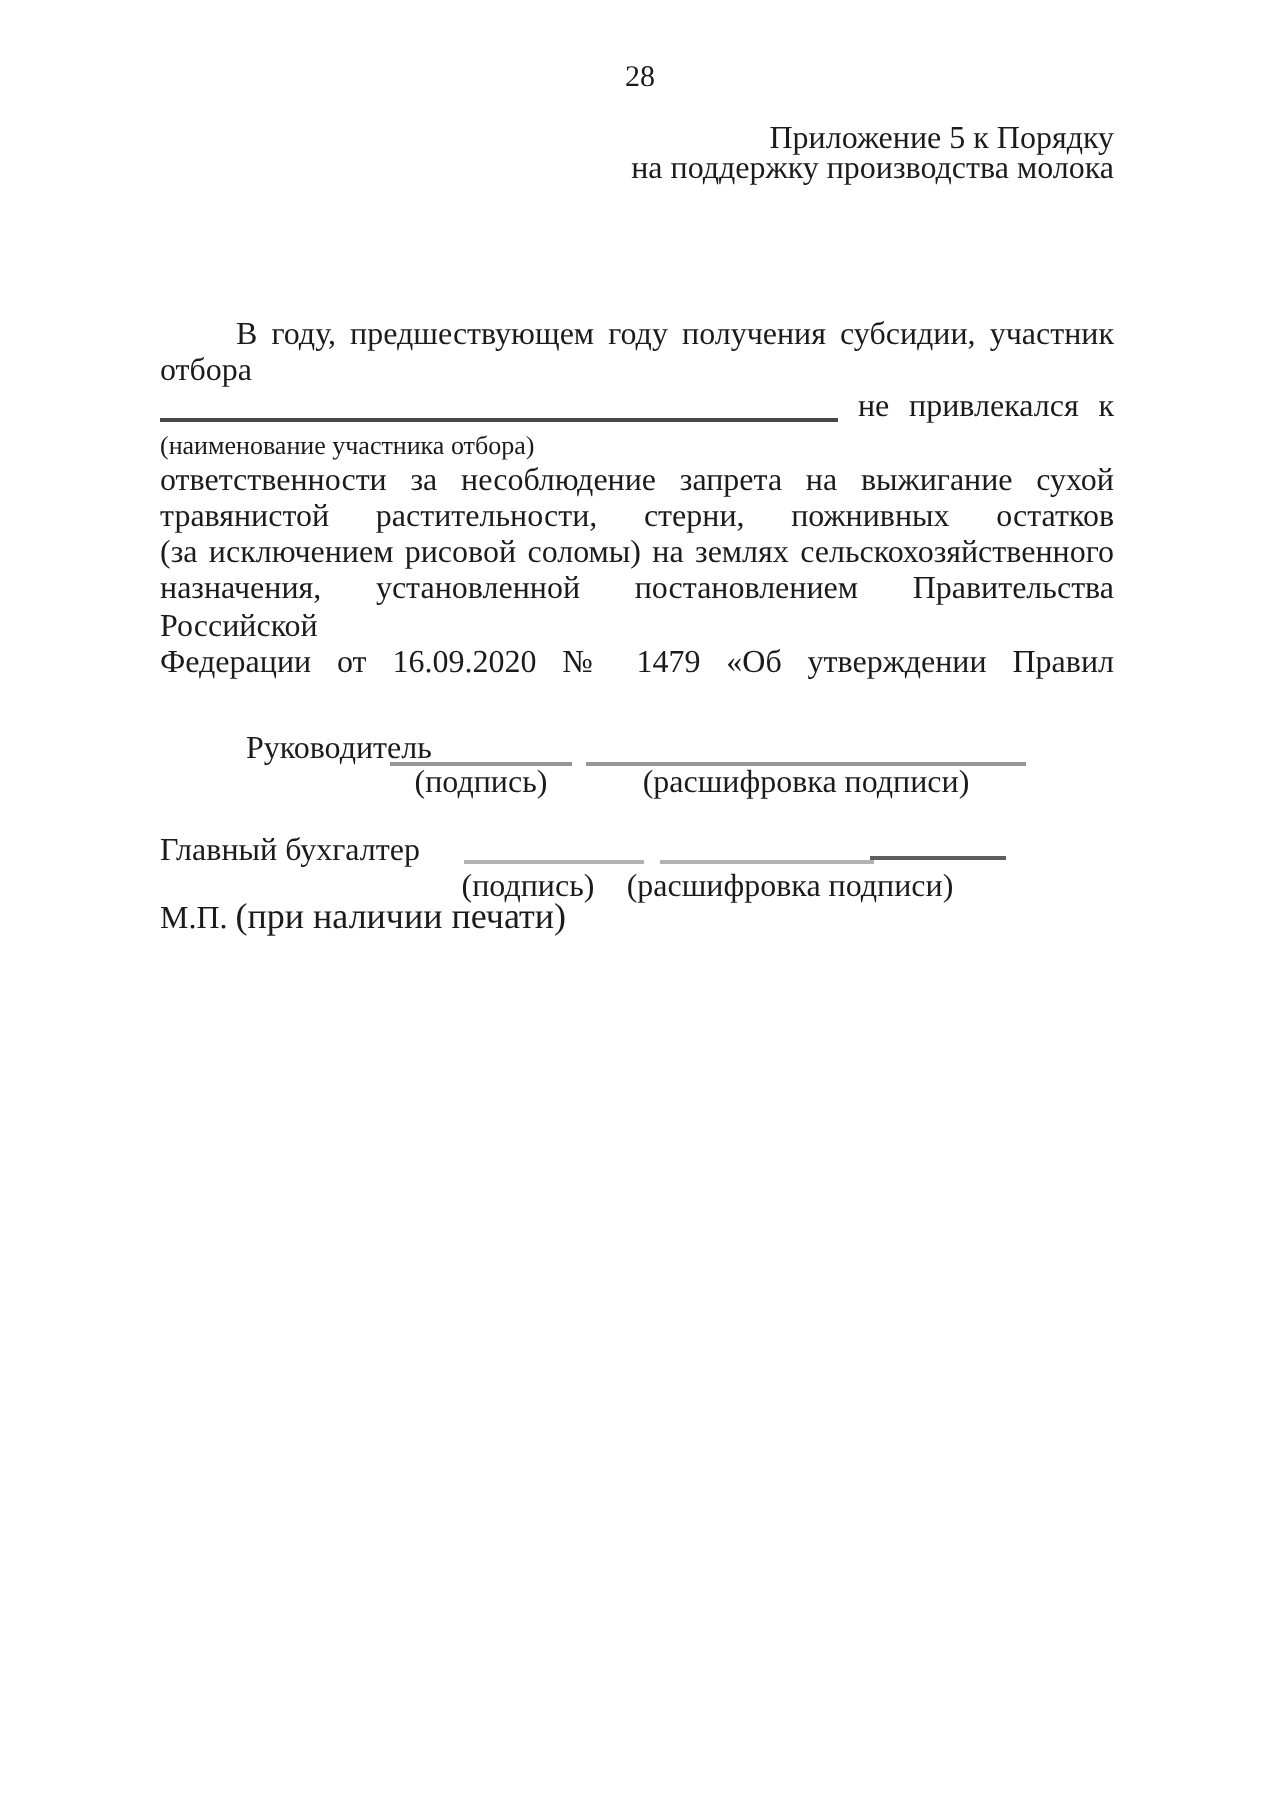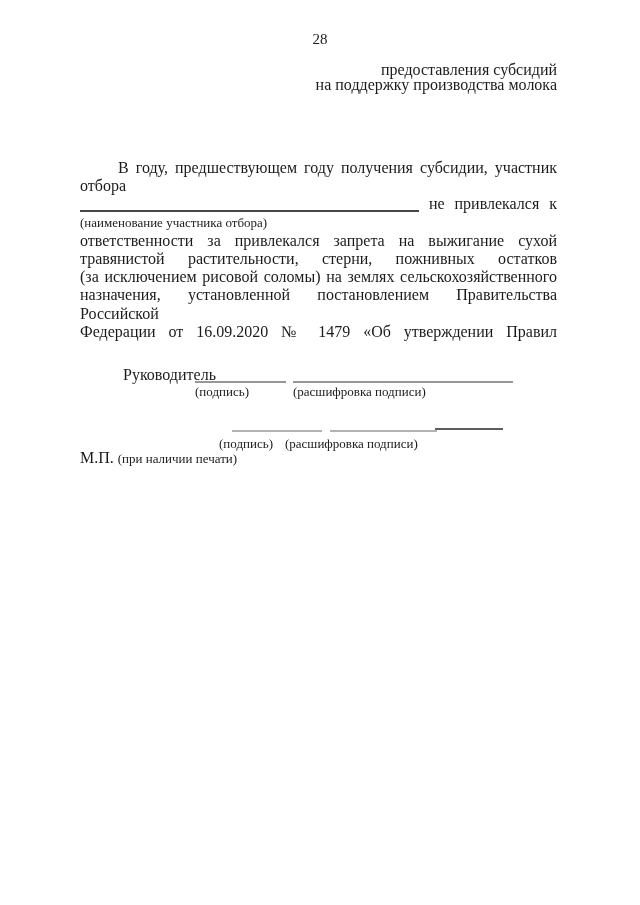--- a/index.html
+++ b/index.html
@@ -59,62 +59,63 @@
   }
   .sig-line {
     position: absolute;
     height: 0;
     border-bottom: 2px solid #979797;
   }
   .sig-line.light { border-bottom-color: #b2b2b2; }
   .sig-line.dark  { border-bottom-color: #5e5e5e; }
   .sig-caption {
     position: absolute;
-    font-size: 13px; line-height: 15px;
-    text-align: left;
+    font-size: 16px; line-height: 15px;
+    text-align: center;
     white-space: nowrap;
   }
   .stamp-row {
     position: absolute;
     top: 449px; left: 80px;
     font-size: 16px; line-height: 18px;
     white-space: nowrap;
   }
-  .stamp-row .note { font-size: 13px; margin-top: 16px; }
+  .stamp-row .note { font-size: 18px; margin-top: 16px; }
 </style>
 </head>
 <body>
 
 <div class="page">
 
   <div class="page-number">28</div>
 
   <div class="appendix">
-    <div>предоставления субсидий</div>
+    <div>Приложение 5 к Порядку</div>
     <div>на поддержку производства молока</div>
   </div>
 
 
   <div class="body-text">
     <div class="jline indent">В году, предшествующем году получения субсидии, участник отбора</div>
     <div class="jline"><span class="fill-line"></span> <span>не привлекался к</span></div>
     <div class="small-caption">(наименование участника отбора)</div>
-    <div class="jline">ответственности за привлекался запрета на выжигание сухой</div>
+    <div class="jline">ответственности за несоблюдение запрета на выжигание сухой</div>
     <div class="jline">травянистой растительности, стерни, пожнивных остатков</div>
     <div class="jline">(за исключением рисовой соломы) на землях сельскохозяйственного</div>
     <div class="jline">назначения, установленной постановлением Правительства Российской</div>
     <div class="jline">Федерации от 16.09.2020 № 1479 «Об утверждении Правил</div>
   </div>
 
   <div class="sig-label" style="top:366px; left:80px;margin-left:43px;">Руководитель</div>
   <div class="sig-line" style="top:381px; left:195px; width:91px;"></div>
   <div class="sig-line" style="top:381px; left:293px; width:220px;"></div>
   <div class="sig-caption" style="top:384px; left:195px; width:91px;">(подпись)</div>
   <div class="sig-caption" style="top:384px; left:293px; width:220px;">(расшифровка подписи)</div>
 
+  <div class="sig-label" style="top:417px; left:80px;">Главный бухгалтер</div>
   <div class="sig-line light" style="top:430px; left:232px; width:90px;"></div>
   <div class="sig-line light" style="top:430px; left:330px; width:107px;"></div>
   <div class="sig-line dark" style="top:428px; left:435px; width:68px;"></div>
   <div class="sig-caption" style="top:436px; left:219px; width:90px;">(подпись)</div>
   <div class="sig-caption" style="top:436px; left:285px; width:220px;">(расшифровка подписи)</div>
 
   <div class="stamp-row"><span>М.П.</span> <span class="note">(при наличии печати)</span></div>
 
 </div>
 

